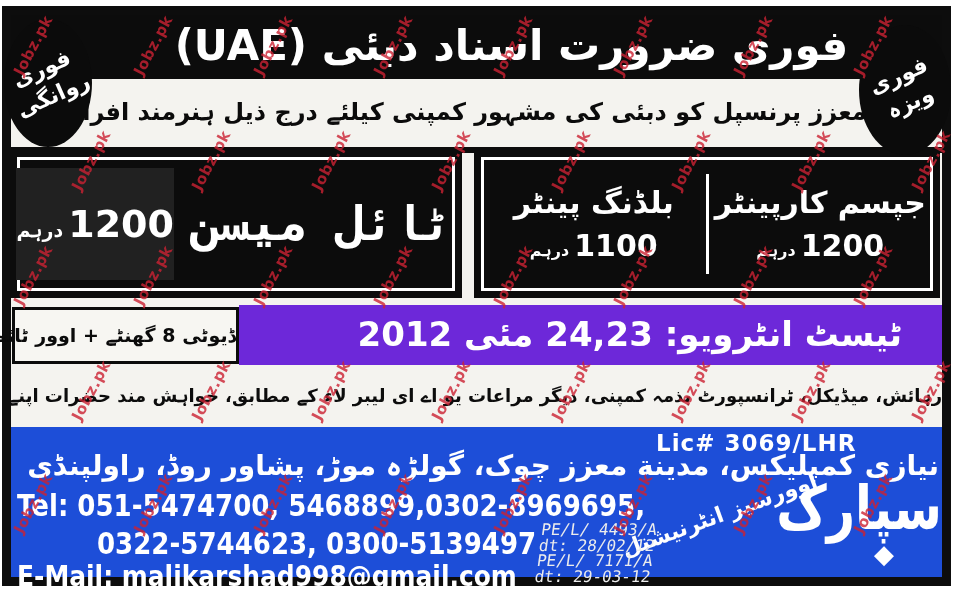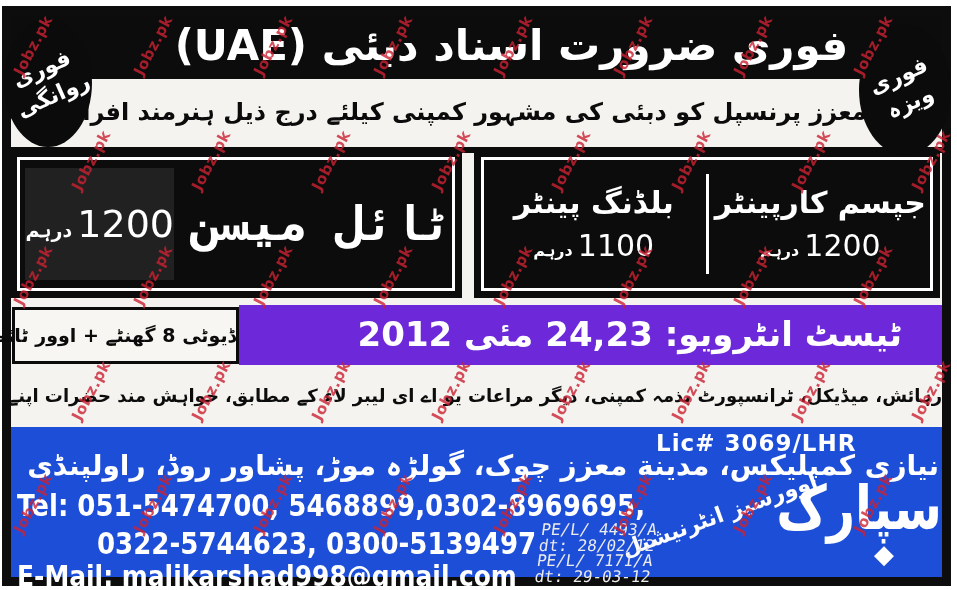--- a/index.html
+++ b/index.html
@@ -30,21 +30,21 @@
   .jobbox{position:absolute;top:142px;height:134px;background:#0c0c0c;border:3px solid #fff;
     box-shadow:0 0 0 7px #0c0c0c;display:flex;direction:rtl;align-items:center;color:#fff;
     box-sizing:border-box;}
   .jobbox-left{left:6px;width:438px;}
   .jobbox-right{left:470px;width:452px;}
   .vsep{width:3px;background:#fff;align-self:stretch;margin:14px 2px;}
   .tile-title{flex:1;text-align:center;font-size:48px;font-weight:bold;white-space:nowrap;font-family:Liberation Mono, monospace;}
   .salary-panel{width:168px;margin:8px 14px;align-self:stretch;background:#212121;
     display:flex;align-items:center;justify-content:center;direction:rtl;gap:5px;}
   .salary{direction:rtl;white-space:nowrap;}
-  .salary .num{font-size:38px;font-weight:normal;text-align:right;}
+  .salary .num{font-size:38px;font-weight:bold;text-align:right;}
   .salary .cur{font-size:19px;font-weight:bold;}
   .jobcol{flex:1;display:flex;flex-direction:column;align-items:center;justify-content:center;
     gap:8px;}
   .jobcol .job-title{font-size:30px;font-weight:bold;white-space:nowrap;}
   .jobcol .salary .num{font-size:30px;}
   .jobcol .salary .cur{font-size:16px;}
 
   
   .interview-bar{position:absolute;left:228px;top:290px;width:703px;height:60px;background:#6d28d9;
     color:#fff;direction:rtl;text-align:right;padding-right:40px;box-sizing:border-box;

